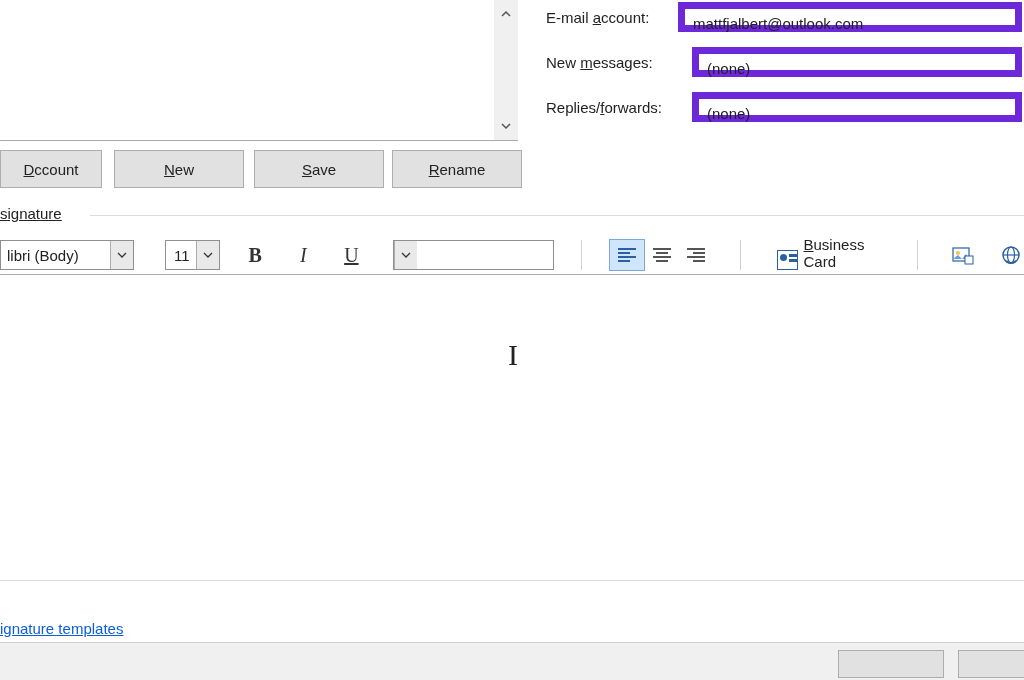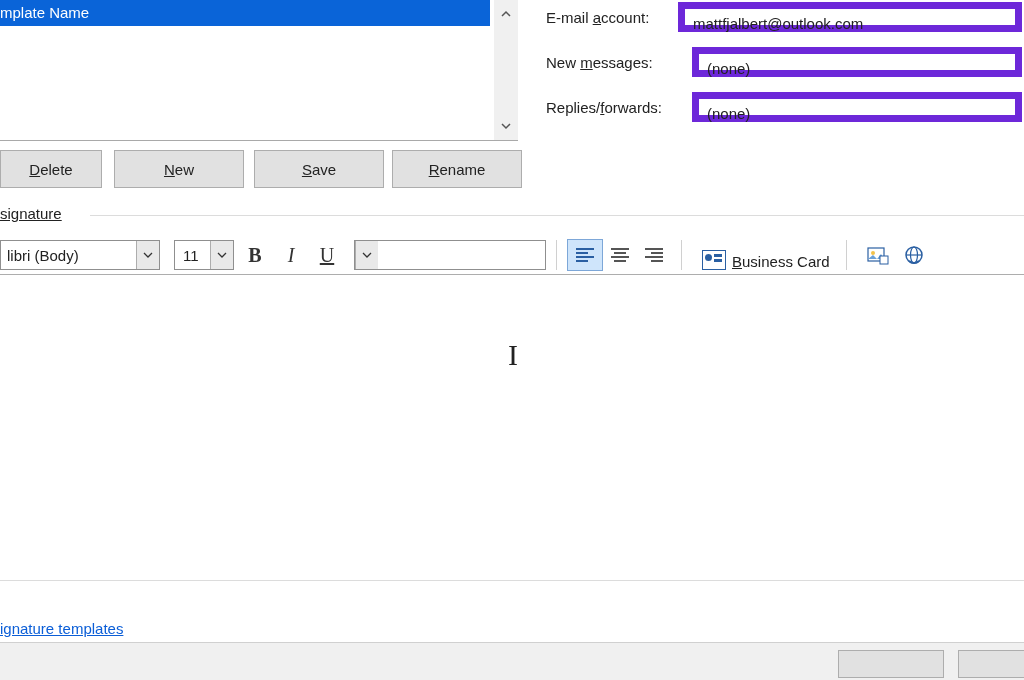--- a/index.html
+++ b/index.html
@@ -259,39 +259,38 @@
     height:26px;
     width:104px;
     background:#e1e1e1;
   }
 </style>
 </head>
 <body>
 <div class="root">
 
   <div class="list-box">
-    <div class="list-item-selected">mplate Name</div>
     <div class="scrollbar">
       <div class="scroll-arrow up">
         <svg width="12" height="12" viewBox="0 0 12 12">
             <path d="M2 8 L6 4 L10 8" stroke="#555" stroke-width="1.5" fill="none"></path>
           </svg>
       </div>
       <div class="scroll-arrow down">
         <svg width="12" height="12" viewBox="0 0 12 12">
             <path d="M2 4 L6 8 L10 4" stroke="#555" stroke-width="1.5" fill="none"></path>
           </svg>
       </div>
     </div>
   </div>
 
   <div class="btn" style="left:0; top:150px; width:100px;">
     <span></span>
       <span class="ul">D</span>
-      <span>elete</span>
+      <span>ccount</span>
   </div>
   <div class="btn" style="left:114px; top:150px; width:128px;">
     <span></span>
       <span class="ul">N</span>
       <span>ew</span>
   </div>
   <div class="btn" style="left:254px; top:150px; width:128px;">
     <span></span>
       <span class="ul">S</span>
       <span>ave</span>
@@ -317,21 +316,21 @@
   <div class="field-row" style="top:92px;">
     <div class="field-label">
       <span>Replies/</span><span class="ul">f</span><span>orwards:</span>
     </div>
     <div class="field-input" style="width:330px; margin-left:14px;">(none)</div>
   </div>
 
   <div class="section-label" style="top:205px;">signature</div>
   <div class="section-rule" style="top:215px;"></div>
 
-  <div class="toolbar" style="top:236px;">
+  <div class="toolbar" style="top:236px;gap:17px;">
     <div class="combo fontname">
       <div class="combo-text">libri (Body)</div>
       <div class="combo-btn">
         <svg width="10" height="10" viewBox="0 0 10 10">
             <path d="M1 3 L5 7 L9 3" stroke="#333" stroke-width="1.3" fill="none"></path>
           </svg>
       </div>
     </div>
     <div class="combo fontsize">
       <div class="combo-text">11</div>

